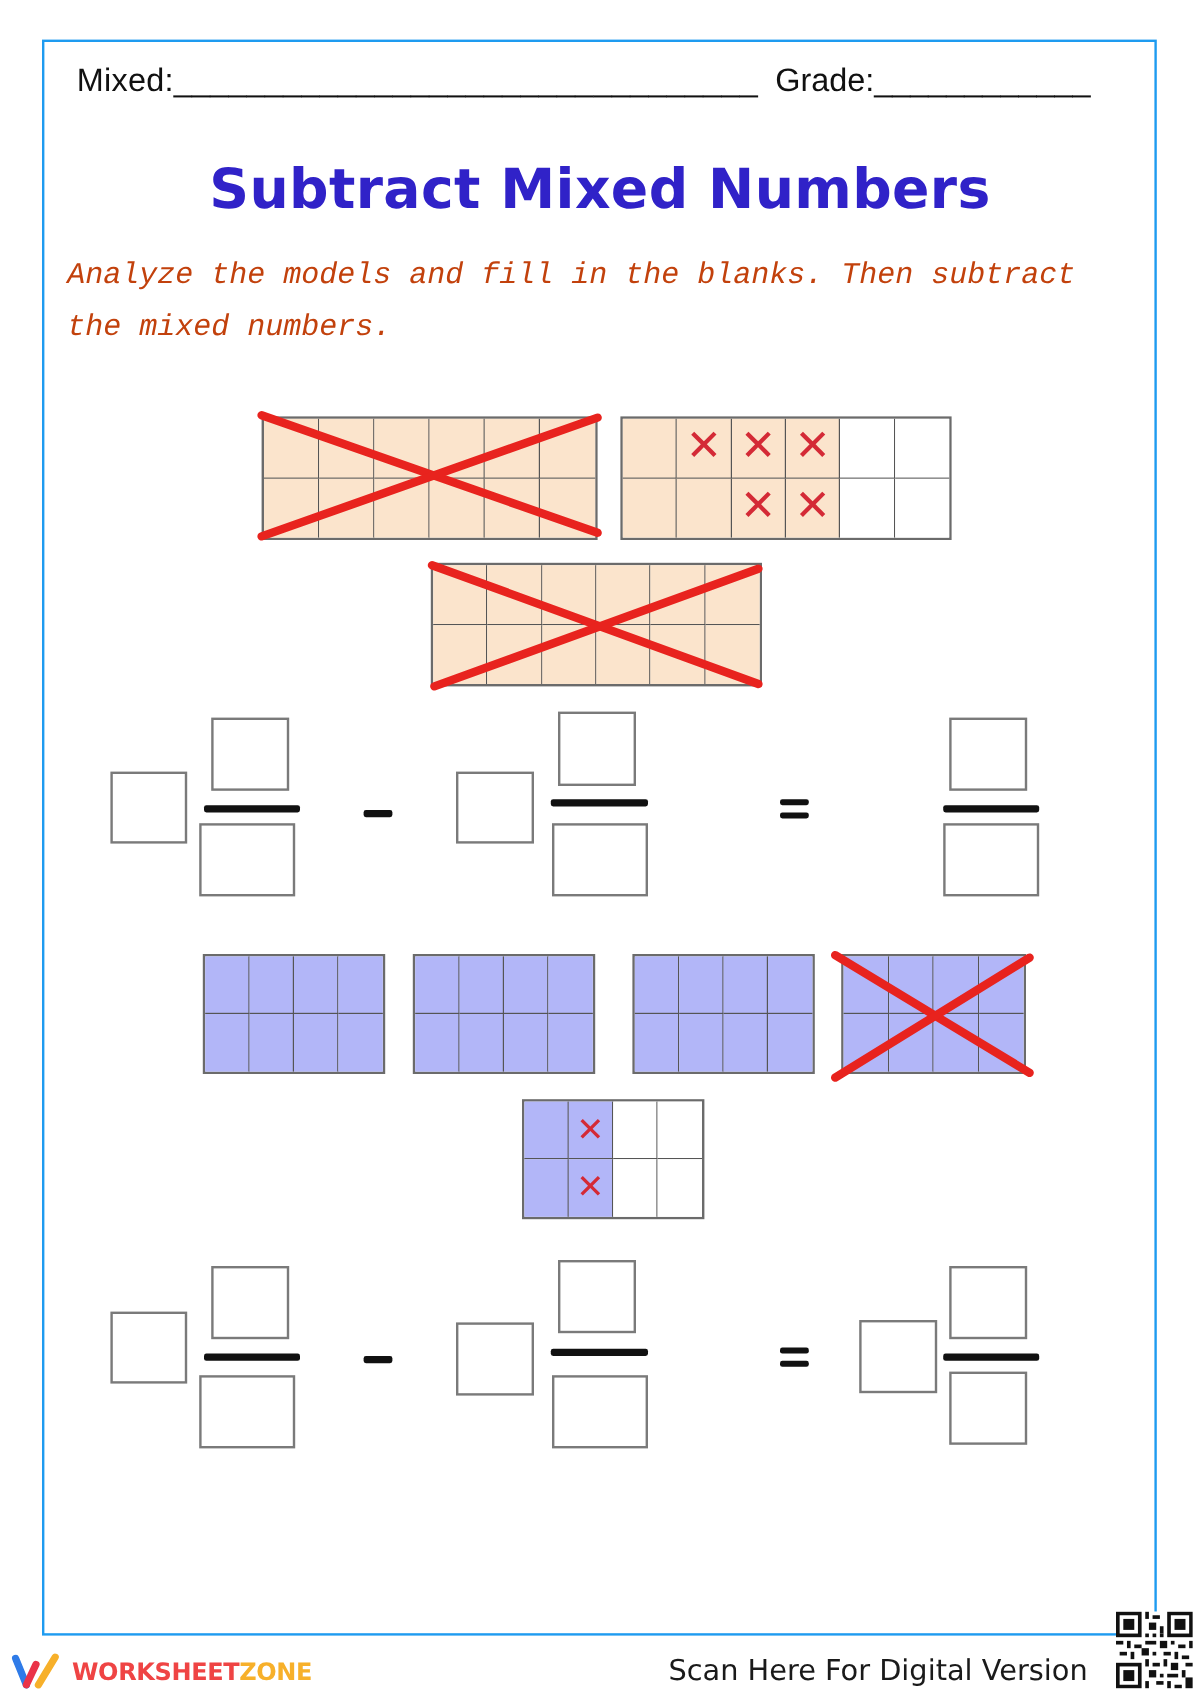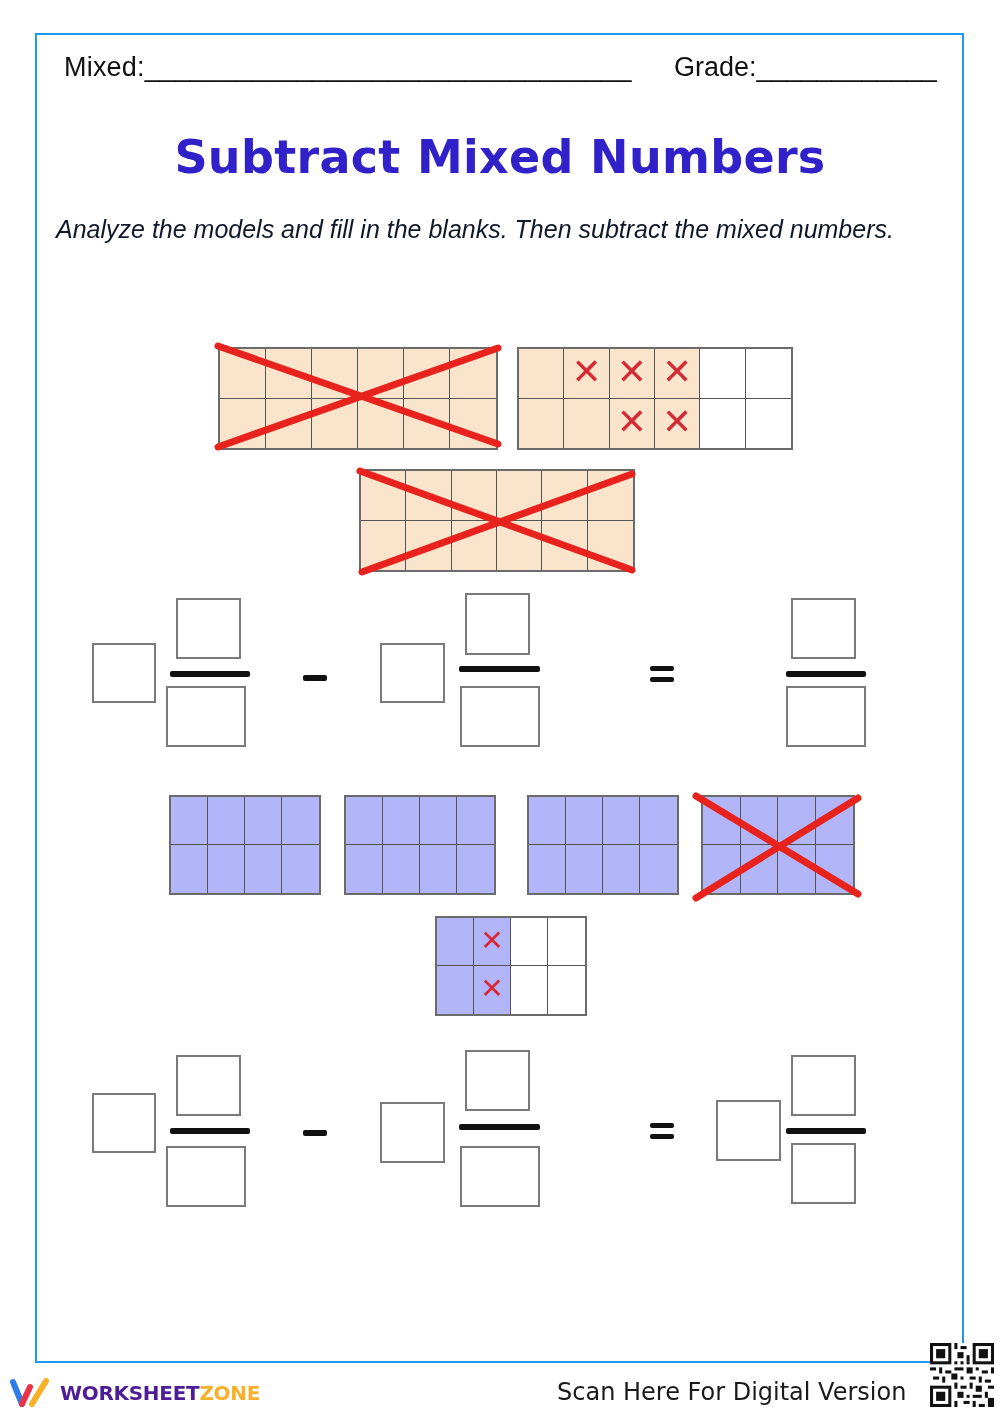--- a/index.html
+++ b/index.html
@@ -1,39 +1,39 @@
 <!DOCTYPE html>
 <html><head>
 <meta charset="utf-8">
 <style>
   html, body { margin:0; padding:0; background:#ffffff; }
   body { width:1000px; height:1414px; position:relative; overflow:hidden; font-family:"DejaVu Sans", sans-serif; }
   .frame { position:absolute; left:35px; top:33px; width:929px; height:1330px; border:2px solid #1e9bf0; box-sizing:border-box; }
   .name-line { position:absolute; left:64px; top:52px; font-family:"Liberation Sans", sans-serif; font-size:27px; color:#111; letter-spacing:0.2px; }
-  .grade-line { position:absolute; left:646px; top:52px; font-family:"Liberation Sans", sans-serif; font-size:27px; color:#111;margin-left:28px; }
+  .grade-line { position:absolute; left:646px; top:52px; font-family:"Liberation Sans", sans-serif; font-size:27px; color:#111; }
   .title { position:absolute; left:0; width:1000px; top:130px; text-align:center; font-family:"DejaVu Sans", sans-serif; font-weight:bold; font-size:46px; color:#3022c8; letter-spacing:0.3px; }
-  .instr { position:absolute; left:56px; top:208px; width:860px; font-family:Liberation Sans, sans-serif; font-style:italic; font-size:25px; line-height:43px; color:#0f172a; }
+  .instr { position:absolute; left:56px; top:208px; width:860px; font-family:Liberation Mono, monospace; font-style:italic; font-size:25px; line-height:43px; color:#c2410c; }
 
   .grid { position:absolute; border:2px solid #6b6b6b; box-sizing:border-box; display:grid; background:#fff; }
   .grid .cell { border-right:1.5px solid #555; border-bottom:1.5px solid #555; box-sizing:border-box; position:relative; }
   .cell.peach { background:#fbe4cc; }
   .cell.blue { background:#b2b6f8; }
   .cell.white { background:#ffffff; }
   .cell .mark { position:absolute; left:50%; top:50%; transform:translate(-50%,-52%); color:#d42a36; font-size:36px; font-weight:bold; line-height:1; font-family:"DejaVu Sans", sans-serif; }
   .cell.small .mark { font-size:28px; }
   .bigx { position:absolute; pointer-events:none; }
 
   .box { position:absolute; border:2px solid #7a7a7a; box-sizing:border-box; background:#fff; }
   .bar { position:absolute; height:6px; background:#111; border-radius:2px; }
   .minus { position:absolute; width:24px; height:6px; background:#111; border-radius:2px; }
   .eq { position:absolute; width:24px; height:5px; background:#111; border-radius:2px; }
 
   .logo { position:absolute; left:8px; top:1376px; height:34px; display:flex; align-items:center; }
   .logo-text { font-family:"DejaVu Sans", sans-serif; font-weight:bold; font-size:20px; margin-left:8px; letter-spacing:-0.3px; }
-  .logo-text .w { color:#4c1d95; }
+  .logo-text .w { color:#ef4444; }
   .logo-text .z { color:#f7b02a; }
   .scan { position:absolute; left:557px; top:1378px; font-family:"DejaVu Sans", sans-serif; font-size:24px; color:#1a1a1a; }
   .qr { position:absolute; left:930px; top:1343px; width:64px; height:64px; background:#fff; }
 </style>
 </head>
 <body>
 
 <div class="frame"></div>
 
 <div class="name-line">Mixed:________________________________</div>

